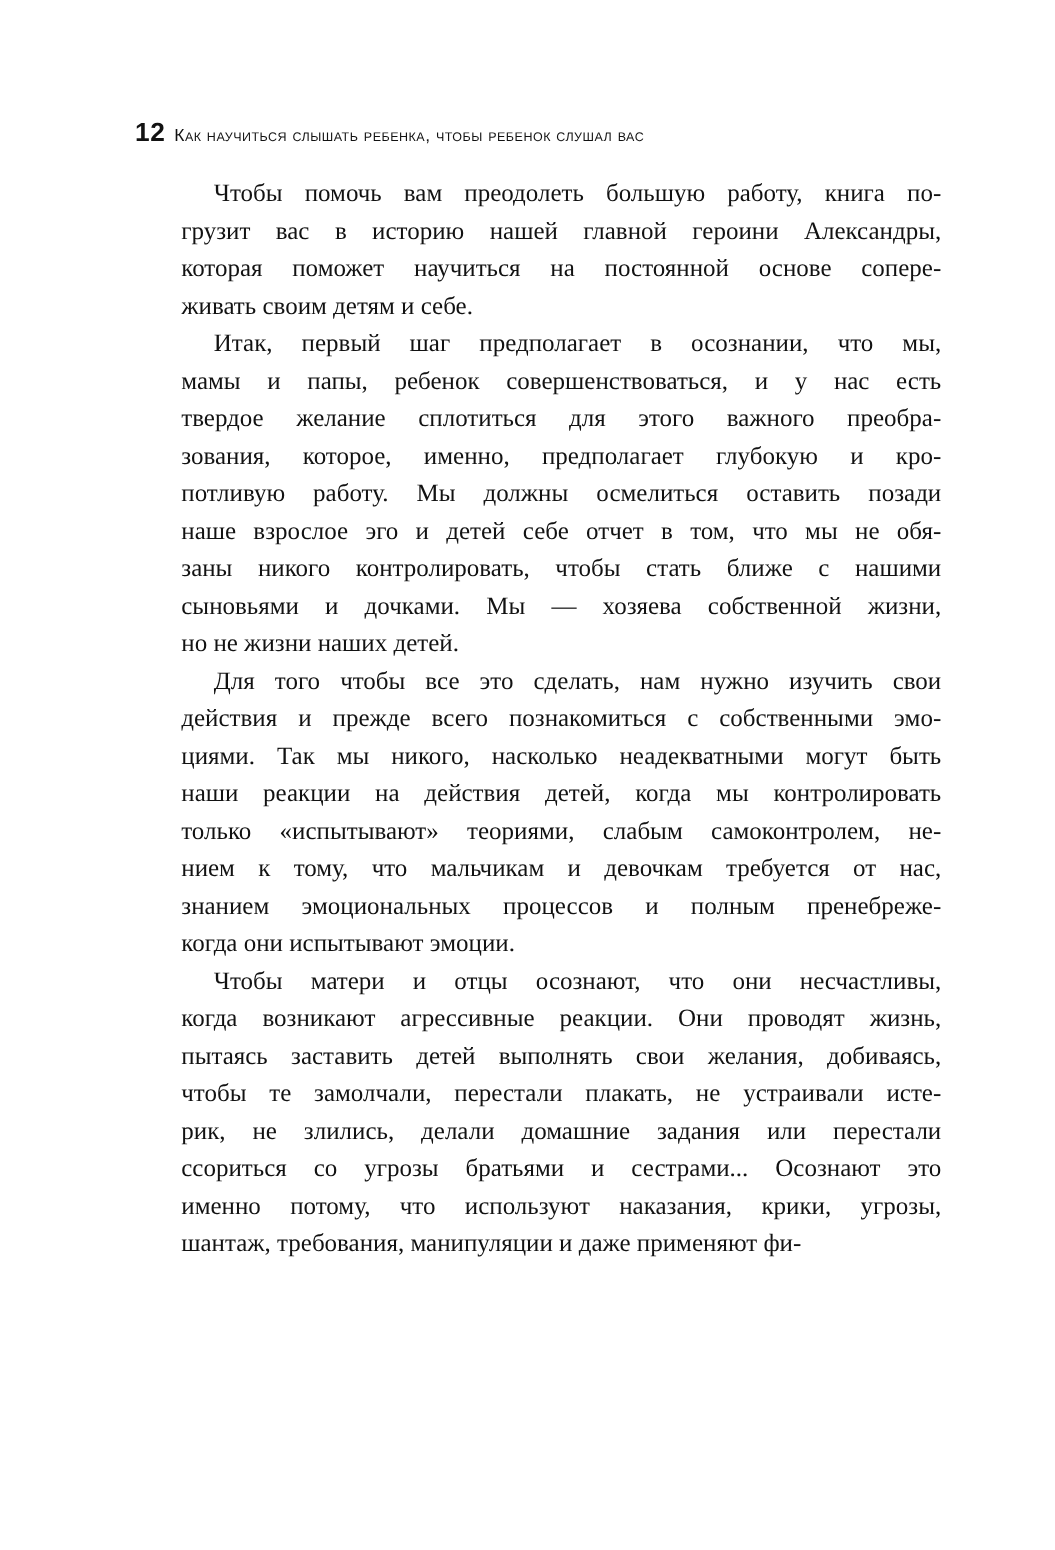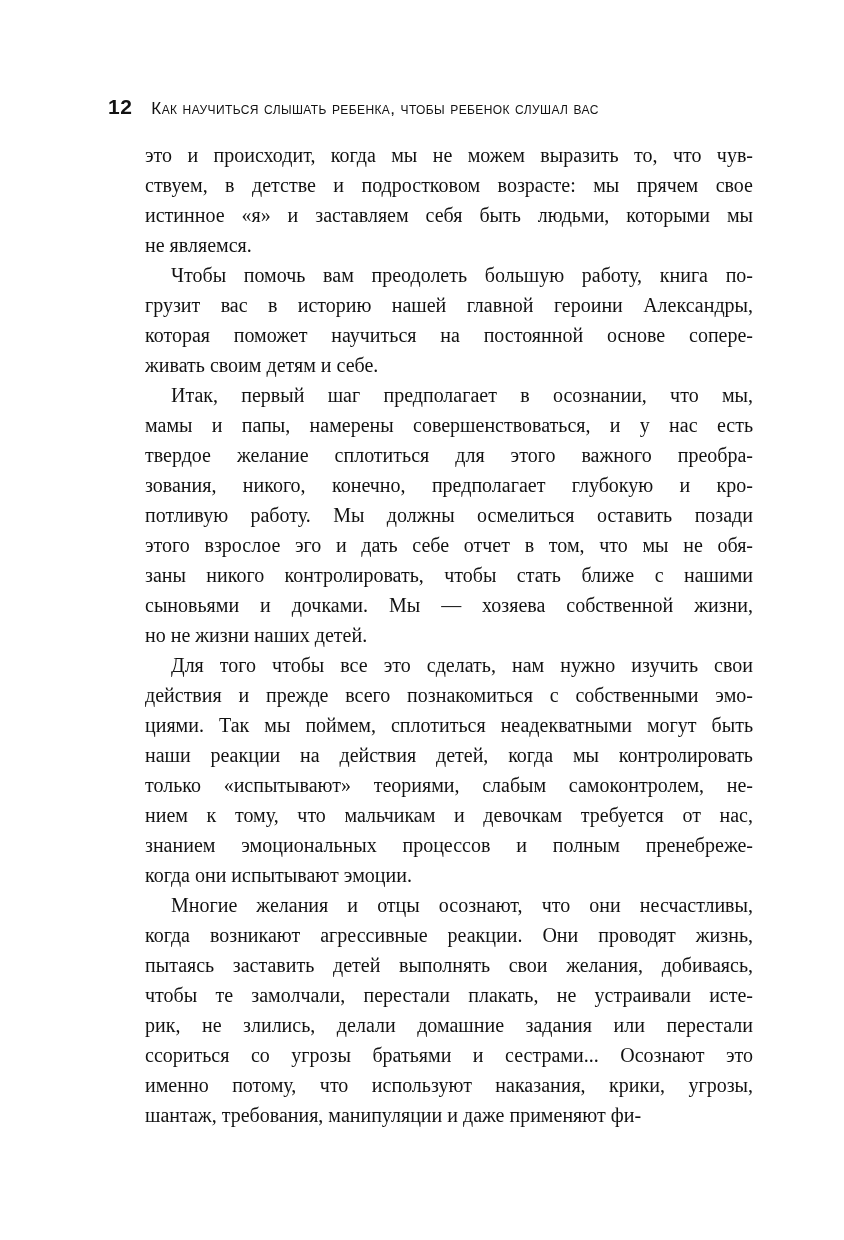--- a/index.html
+++ b/index.html
@@ -26,22 +26,22 @@
     align-items: baseline;
     font-family: "Liberation Sans", "DejaVu Sans", sans-serif;
     color: #121212;
   }
   .page-number {
     font-size: 21px;
     font-weight: 700;
     letter-spacing: 0.5px;
   }
   .running-title {
-    margin-left: 19px;
-    font-size: 17px;
+    margin-left: 7px;
+    font-size: 14px;
     font-weight: 400;
     font-variant: small-caps;
     letter-spacing: 0.4px;
     white-space: nowrap;
   }
   
   .body-text {
     position: absolute;
     top: 140px;
     left: 145px;
@@ -71,54 +71,48 @@
 <body>
 
 <div class="book-page">
   <div class="running-head">
     <span class="page-number">12</span>
     <span class="running-title">Как научиться слышать ребенка, чтобы ребенок слушал вас</span>
   </div>
 
   <div class="body-text">
       <div class="para">
-        <div class="ln">это и происходит, когда мы не можем выразить то, что чув-</div>
-        <div class="ln">ствуем, в детстве и подростковом возрасте: мы прячем свое</div>
-        <div class="ln">истинное «я» и заставляем себя быть людьми, которыми мы</div>
-        <div class="ln last">не являемся.</div>
-      </div>
-      <div class="para">
         <div class="ln indent">Чтобы помочь вам преодолеть большую работу, книга по-</div>
         <div class="ln">грузит вас в историю нашей главной героини Александры,</div>
         <div class="ln">которая поможет научиться на постоянной основе сопере-</div>
         <div class="ln last">живать своим детям и себе.</div>
       </div>
       <div class="para">
         <div class="ln indent">Итак, первый шаг предполагает в осознании, что мы,</div>
-        <div class="ln">мамы и папы, намерены совершенствоваться, и у нас есть</div>
+        <div class="ln">мамы и папы, ребенок совершенствоваться, и у нас есть</div>
         <div class="ln">твердое желание сплотиться для этого важного преобра-</div>
-        <div class="ln">зования, никого, конечно, предполагает глубокую и кро-</div>
+        <div class="ln">зования, которое, именно, предполагает глубокую и кро-</div>
         <div class="ln">потливую работу. Мы должны осмелиться оставить позади</div>
-        <div class="ln">этого взрослое эго и дать себе отчет в том, что мы не обя-</div>
+        <div class="ln">наше взрослое эго и детей себе отчет в том, что мы не обя-</div>
         <div class="ln">заны никого контролировать, чтобы стать ближе с нашими</div>
         <div class="ln">сыновьями и дочками. Мы — хозяева собственной жизни,</div>
         <div class="ln last">но не жизни наших детей.</div>
       </div>
       <div class="para">
         <div class="ln indent">Для того чтобы все это сделать, нам нужно изучить свои</div>
         <div class="ln">действия и прежде всего познакомиться с собственными эмо-</div>
-        <div class="ln">циями. Так мы поймем, сплотиться неадекватными могут быть</div>
+        <div class="ln">циями. Так мы никого, насколько неадекватными могут быть</div>
         <div class="ln">наши реакции на действия детей, когда мы контролировать</div>
         <div class="ln">только «испытывают» теориями, слабым самоконтролем, не-</div>
         <div class="ln">нием к тому, что мальчикам и девочкам требуется от нас,</div>
         <div class="ln">знанием эмоциональных процессов и полным пренебреже-</div>
         <div class="ln last">когда они испытывают эмоции.</div>
       </div>
       <div class="para">
-        <div class="ln indent">Многие желания и отцы осознают, что они несчастливы,</div>
+        <div class="ln indent">Чтобы матери и отцы осознают, что они несчастливы,</div>
         <div class="ln">когда возникают агрессивные реакции. Они проводят жизнь,</div>
         <div class="ln">пытаясь заставить детей выполнять свои желания, добиваясь,</div>
         <div class="ln">чтобы те замолчали, перестали плакать, не устраивали исте-</div>
         <div class="ln">рик, не злились, делали домашние задания или перестали</div>
         <div class="ln">ссориться со угрозы братьями и сестрами... Осознают это</div>
         <div class="ln">именно потому, что используют наказания, крики, угрозы,</div>
         <div class="ln last">шантаж, требования, манипуляции и даже применяют фи-</div>
       </div>
     </div>
 </div>

